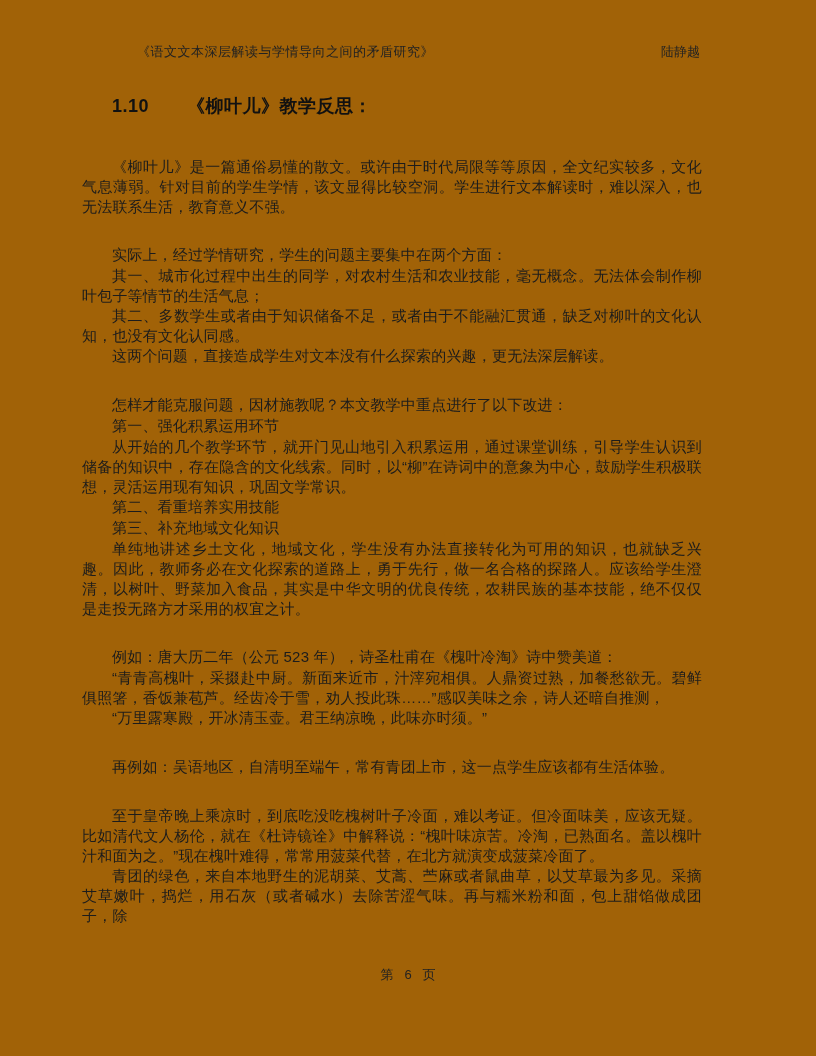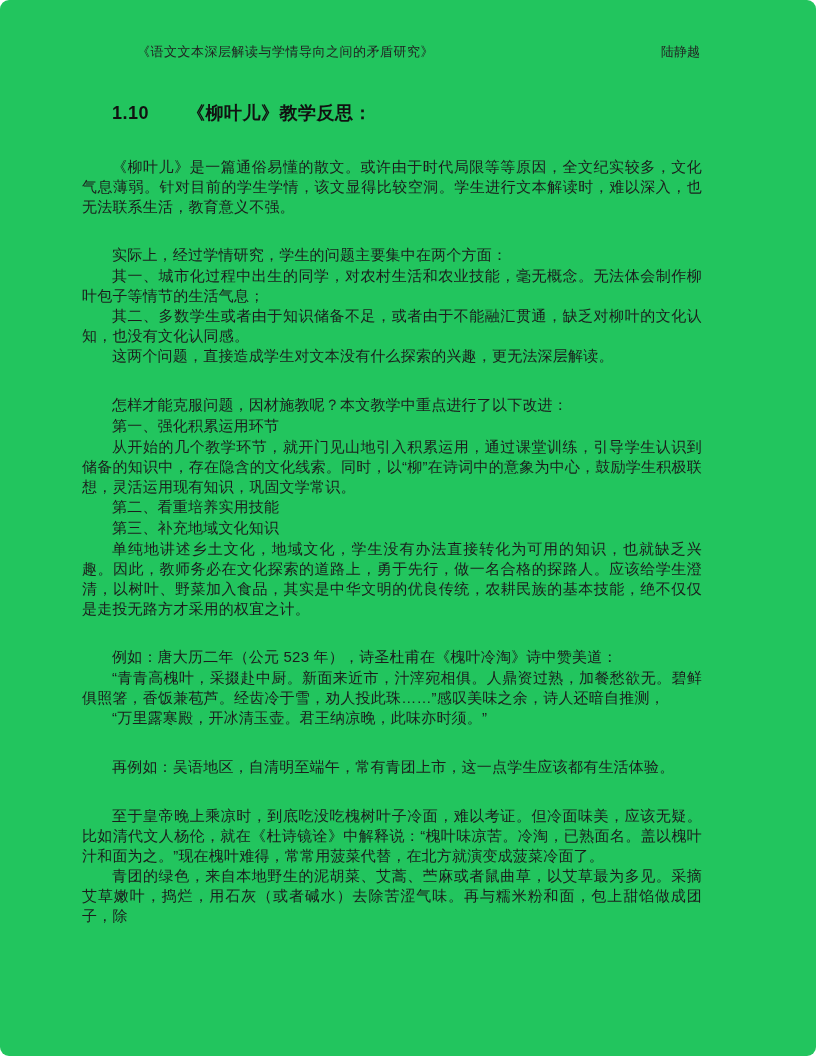--- a/index.html
+++ b/index.html
@@ -4,44 +4,43 @@
 <style>
   html, body {
     margin: 0;
     padding: 0;
     background: #ffffff;
   }
   .page {
     position: relative;
     width: 816px;
     height: 1056px;
-    background: #22c55e;
+    background: #a16207;
     color: #1c1c1c;
     font-family: "Liberation Sans", sans-serif;
     overflow: hidden;
-    border-radius: 9px;
   }
   .header {
     position: absolute;
     top: 44px;
     left: 82px;
     width: 618px;
     font-size: 13px;
     line-height: 16px;
     display: flex;
     justify-content: space-between;
     color: #222222;
   }
   .header .header-left {
     margin-left: 55px;
     letter-spacing: 0.5px;
   }
   .doc-title {
     position: absolute;
-    top: 101px;
+    top: 94px;
     left: 112px;
     font-size: 18px;
     font-weight: bold;
     color: #111111;
     letter-spacing: 0.5px;
   }
   .doc-title .title-number {
     display: inline-block;
     margin-right: 38px;
   }
@@ -107,14 +106,17 @@
       <p class="para">第三、补充地域文化知识</p>
       <p class="para">单纯地讲述乡土文化，地域文化，学生没有办法直接转化为可用的知识，也就缺乏兴趣。因此，教师务必在文化探索的道路上，勇于先行，做一名合格的探路人。应该给学生澄清，以树叶、野菜加入食品，其实是中华文明的优良传统，农耕民族的基本技能，绝不仅仅是走投无路方才采用的权宜之计。</p>
       <p class="para space-before">例如：唐大历二年（公元 523 年），诗圣杜甫在《槐叶冷淘》诗中赞美道：</p>
       <p class="para">“青青高槐叶，采掇赴中厨。新面来近市，汁滓宛相俱。人鼎资过熟，加餐愁欲无。碧鲜俱照箸，香饭兼苞芦。经齿冷于雪，劝人投此珠……”感叹美味之余，诗人还暗自推测，</p>
       <p class="para">“万里露寒殿，开冰清玉壶。君王纳凉晚，此味亦时须。”</p>
       <p class="para space-before">再例如：吴语地区，自清明至端午，常有青团上市，这一点学生应该都有生活体验。</p>
       <p class="para space-before">至于皇帝晚上乘凉时，到底吃没吃槐树叶子冷面，难以考证。但冷面味美，应该无疑。比如清代文人杨伦，就在《杜诗镜诠》中解释说：“槐叶味凉苦。冷淘，已熟面名。盖以槐叶汁和面为之。”现在槐叶难得，常常用菠菜代替，在北方就演变成菠菜冷面了。</p>
       <p class="para">青团的绿色，来自本地野生的泥胡菜、艾蒿、苎麻或者鼠曲草，以艾草最为多见。采摘艾草嫩叶，捣烂，用石灰（或者碱水）去除苦涩气味。再与糯米粉和面，包上甜馅做成团子，除</p>
     </div>
 
+  <div class="footer">
+    <span>第</span><span class="page-number">6</span><span>页</span>
+  </div>
 
 </div>
 
 </body></html>

